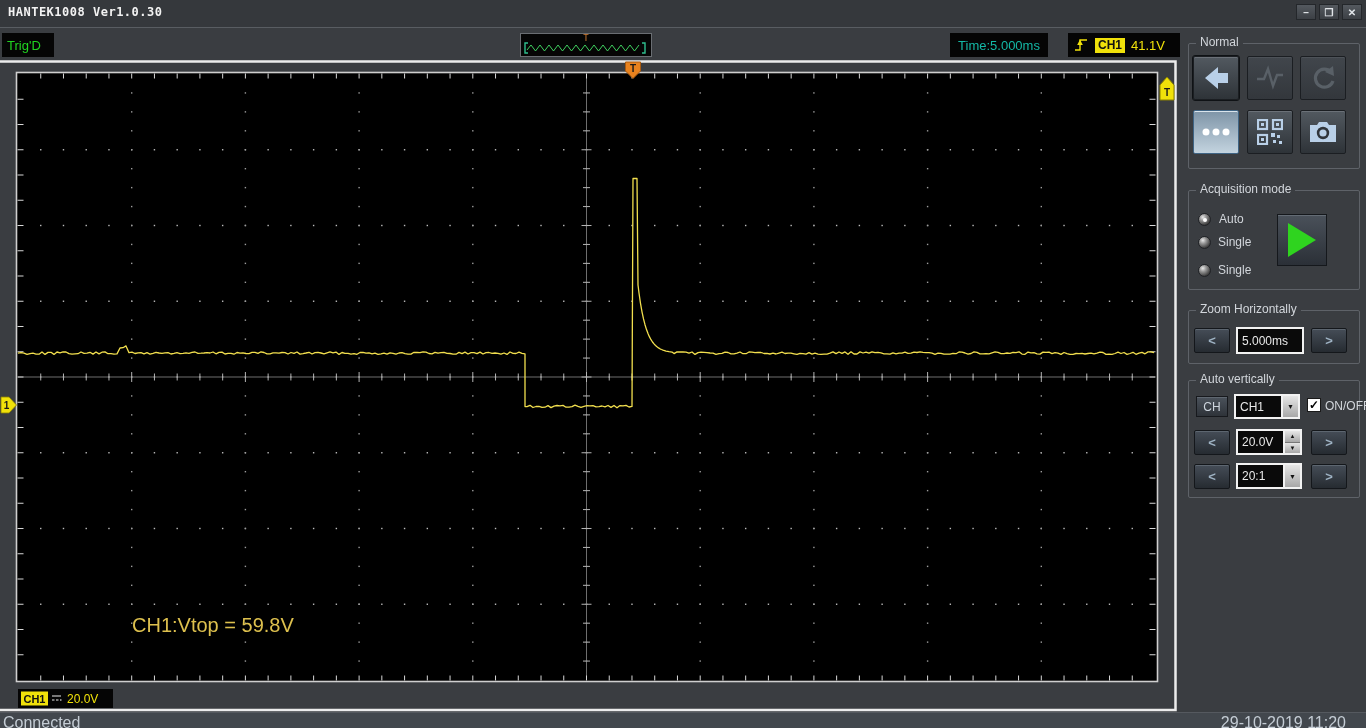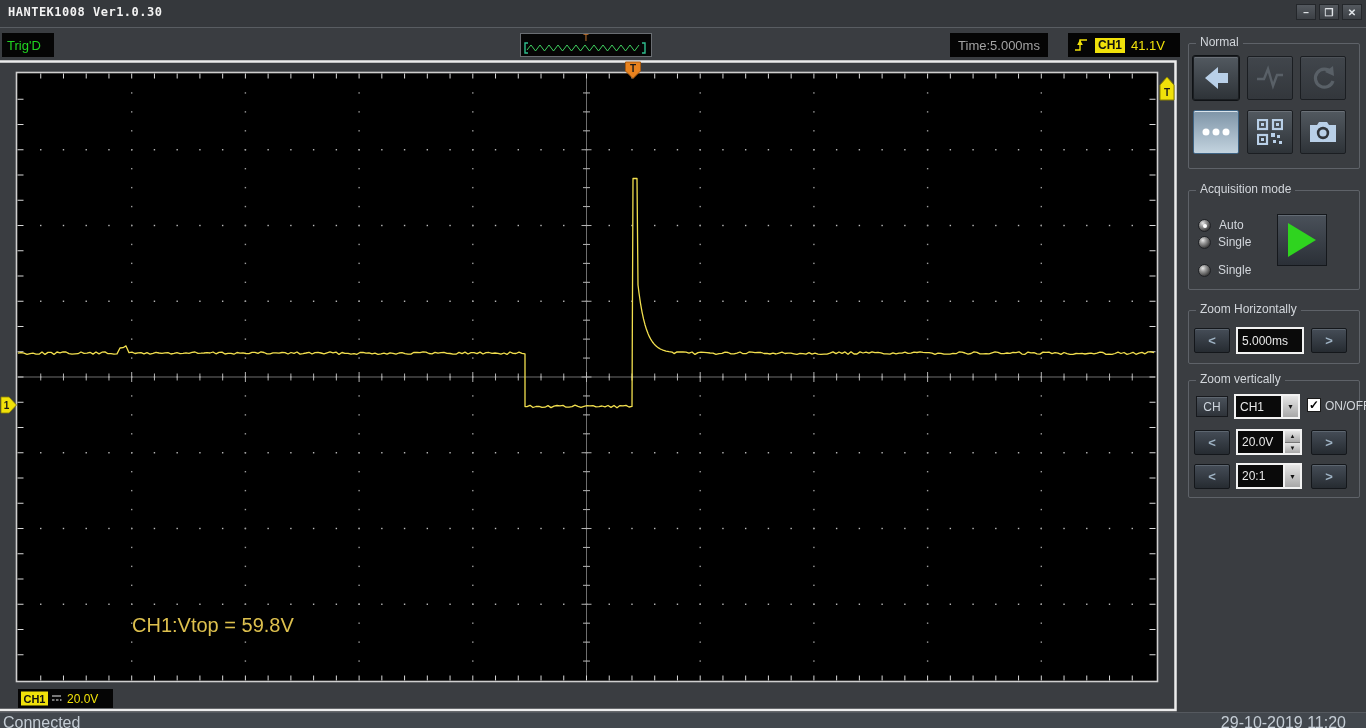--- a/index.html
+++ b/index.html
@@ -41,21 +41,21 @@
   .preview-box {
     position:absolute; left:520px; top:4px; width:132px; height:24px;
     background:#050505; border:1px solid #6a6e73;
   }
   .preview-t {
     position:absolute; left:0; right:0; top:0; text-align:center;
     font-size:9px; color:#cc7a33; line-height:9px; font-family:"DejaVu Sans Mono",monospace;
   }
   .time-box {
     position:absolute; left:950px; top:4px; width:98px; height:24px;
-    background:#050505; color:#a3a3a3; font-size:13px;
+    background:#050505; color:#14b8a6; font-size:13px;
     display:flex; align-items:center; justify-content:center;
   }
   .tinfo-box {
     position:absolute; left:1068px; top:4px; width:112px; height:24px;
     background:#050505; display:flex; align-items:center; gap:6px; padding-left:6px;
   }
   .ch-badge {
     background:#f0e10a; color:#111; font-size:12px; font-weight:bold;
     padding:0 3px; line-height:15px;
   }
@@ -1123,21 +1123,21 @@
     <svg width="30" height="24">
       <path d="M2,5 H9 L11,2 H19 L21,5 H28 V22 H2 Z" fill="#b9d0e8"></path>
       <circle cx="15" cy="13" r="6.2" fill="#30353b"></circle>
       <circle cx="15" cy="13" r="3.6" fill="#b9d0e8"></circle>
     </svg>
   </div>
 
   <div class="groupbox" style="left:2px; top:158px; width:172px; height:100px;"></div>
   <span class="group-label" style="left:10px; top:151px;">Acquisition mode</span>
 
-  <div class="radio-row" style="left:12px; top:186px;gap:8px;">
+  <div class="radio-row" style="left:12px; top:180px;gap:8px;">
     <div class="radio checked"></div>
     <span class="radio-label">Auto</span>
   </div>
   <div class="radio-row" style="left:12px; top:203px;">
     <div class="radio"></div>
     <span class="radio-label">Single</span>
   </div>
   <div class="radio-row" style="left:12px; top:231px;">
     <div class="radio"></div>
     <span class="radio-label">Single</span>
@@ -1150,21 +1150,21 @@
   <span class="group-label" style="left:10px; top:271px;">Zoom Horizontally</span>
 
   <div class="nav-btn" style="left:8px; top:296px;">&lt;</div>
   <div class="combo" style="left:50px; top:295px; width:68px; height:27px;gap:24px;">
     <div class="ctext">5.000ms</div>
     <div class="cbtn">▼</div>
   </div>
   <div class="nav-btn" style="left:125px; top:296px;">&gt;</div>
 
   <div class="groupbox" style="left:2px; top:348px; width:172px; height:118px;"></div>
-  <span class="group-label" style="left:10px; top:341px;">Zoom vertically</span>
+  <span class="group-label" style="left:10px; top:341px;">Auto vertically</span>
 
   <div class="ch-btn" style="left:10px; top:364px;">CH</div>
   <div class="combo" style="left:48px; top:362px; width:66px; height:25px;">
     <div class="ctext">CH1</div>
     <div class="cbtn">▼</div>
   </div>
   <div class="chk" style="left:121px; top:366px;">✓</div>
   <span class="onoff-label" style="left:139px; top:367px;">ON/OFF</span>
 
   <div class="nav-btn" style="left:8px; top:398px;">&lt;</div>

